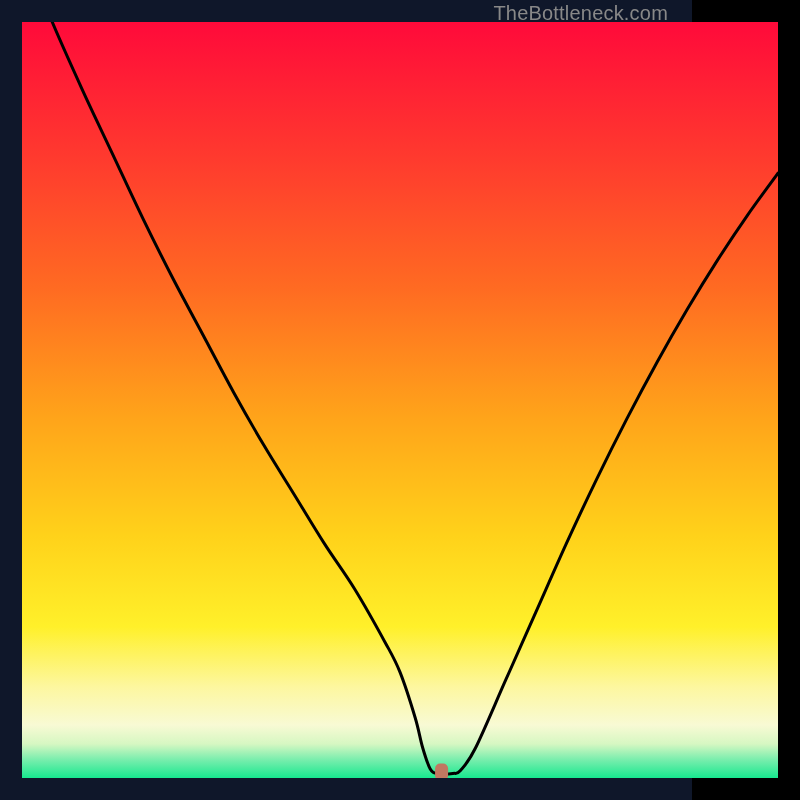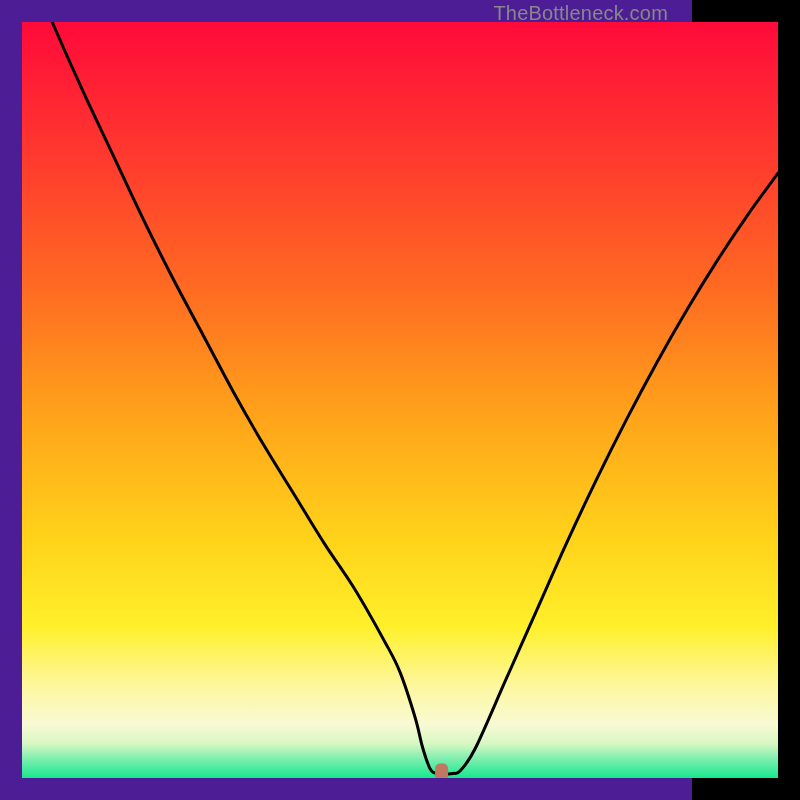--- a/index.html
+++ b/index.html
@@ -8,21 +8,21 @@
     width: 800px;
     height: 800px;
     background: #000;
     font-family: Arial, Helvetica, sans-serif;
     overflow: hidden;
   }
   .frame {
     position: relative;
     width: 692px;
     height: 800px;
-    background: #4c1d95;
+    background: #0f172a;
   }
   .plot {
     position: absolute;
     left: 22px;
     top: 22px;
     width: 756px;
     height: 756px;
     overflow: hidden;
   }
   .attribution {

